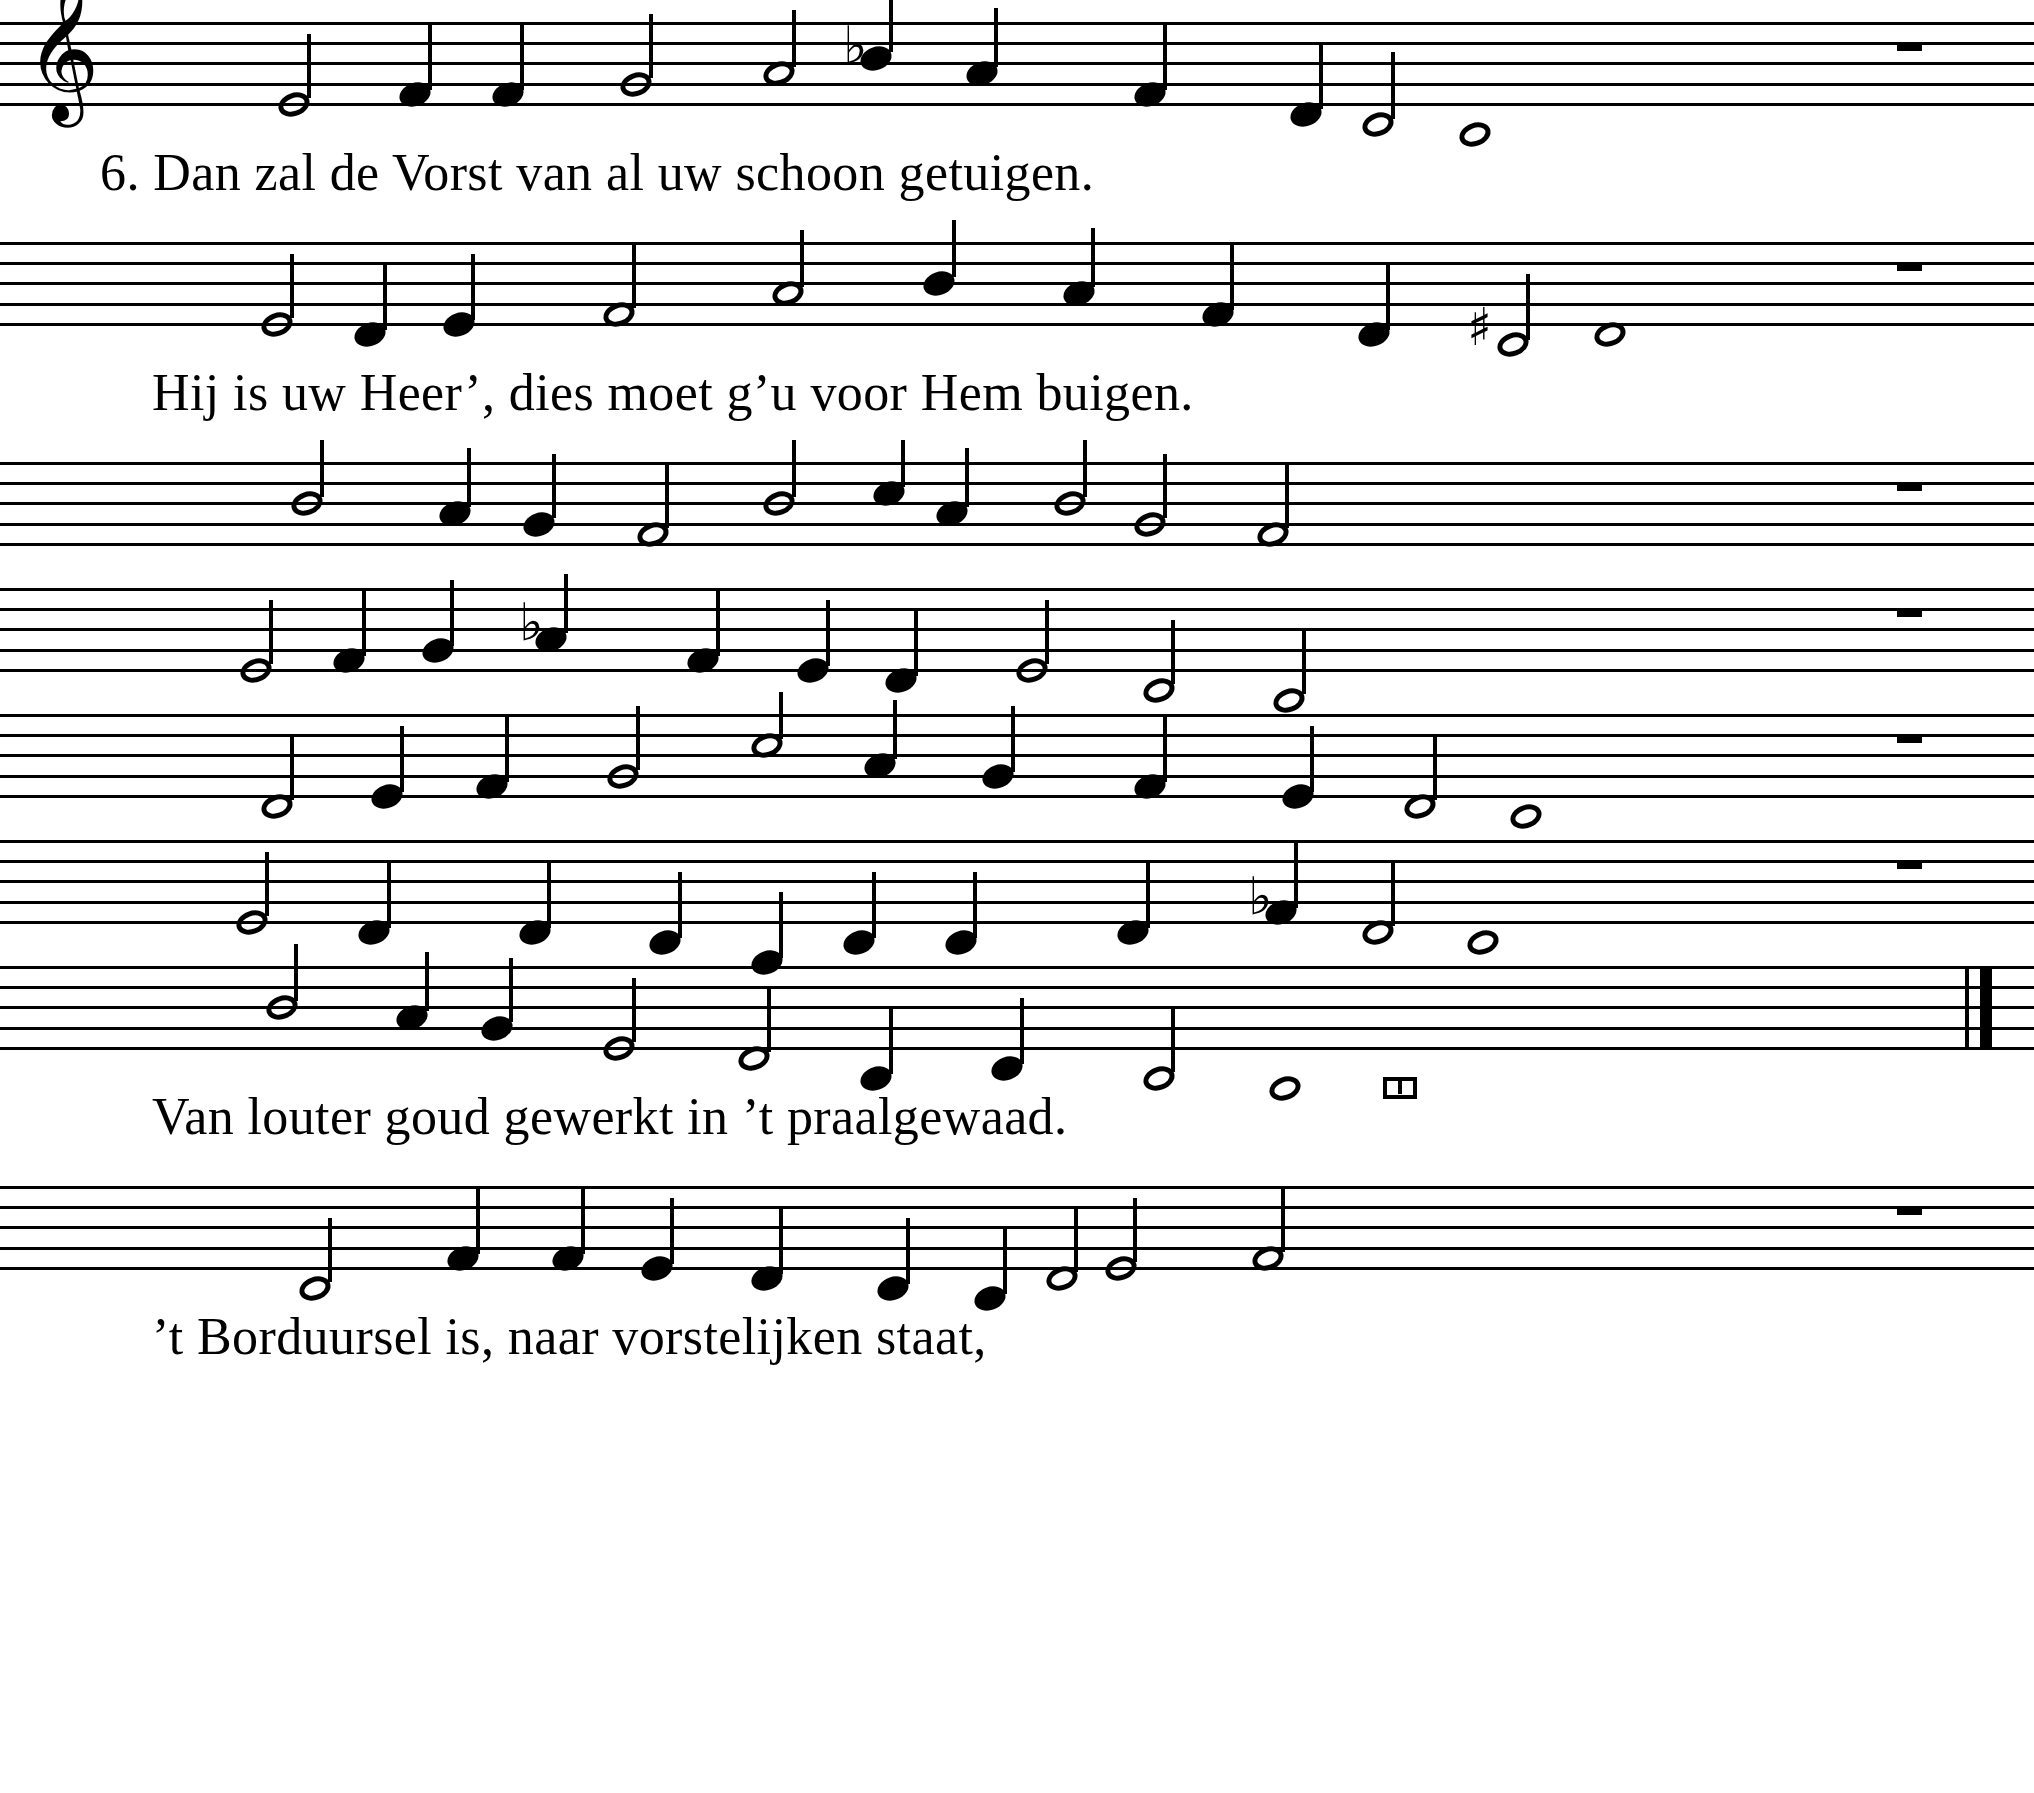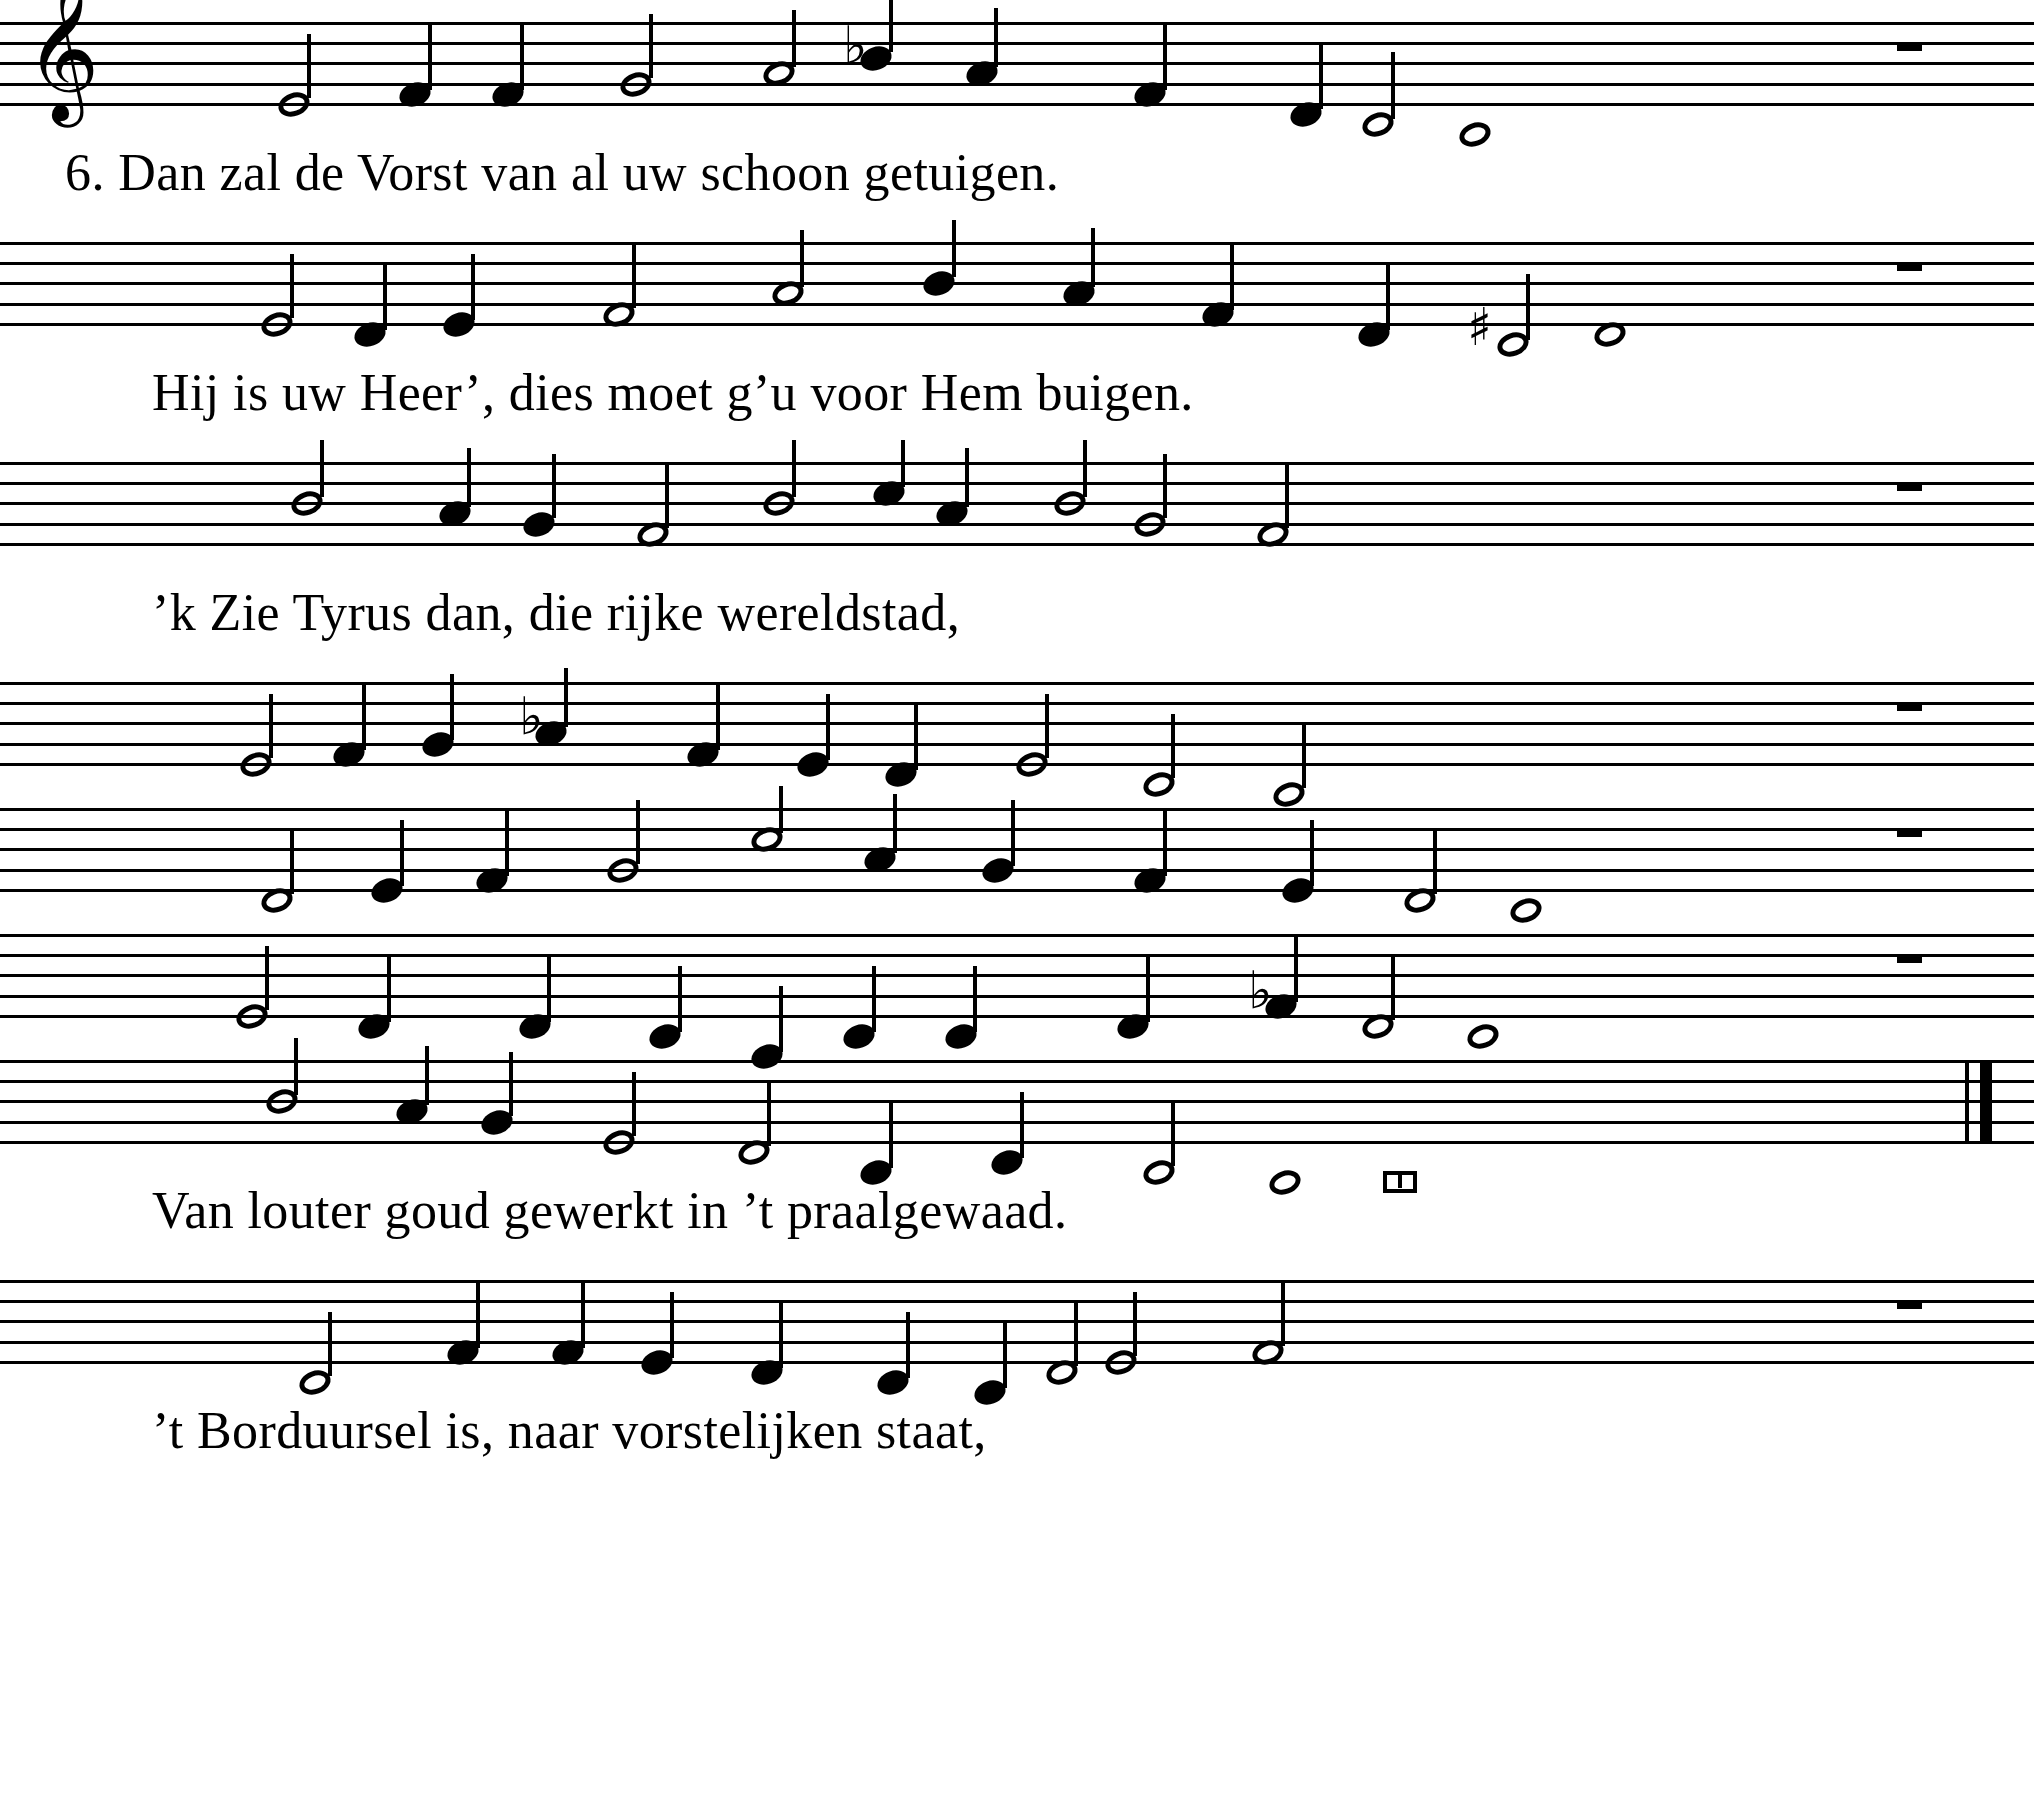--- a/index.html
+++ b/index.html
@@ -117,21 +117,21 @@
   
   .lyric {
     font-family: "Liberation Serif", serif;
     font-size: 52px;
     letter-spacing: 0.4px;
     padding-left: 152px;
     height: 94px;
     line-height: 94px;
     white-space: nowrap;
   }
-  .lyric.first { padding-left: 65px; }
+  .lyric.first { padding-left: 100px; }
 </style>
 </head>
 <body>
 
 <div class="sheet">
 
   <div class="system">
     <div class="staff">
       <div class="lines">
           <i></i>
@@ -263,21 +263,20 @@
       <div class="stem" style="left:1083px; top:0px; height:57px;"></div>
 
       <div class="note open" style="left:1134px; top:73px;"></div>
       <div class="stem" style="left:1163px; top:13.5px; height:64px;"></div>
 
       <div class="note open" style="left:1257px; top:83px;"></div>
       <div class="stem" style="left:1285px; top:23.6px; height:64px;"></div>
 
       <div class="restbar" style="left:1897px; top:42px;"></div>
     </div>
-    <div class="lyric">’k Zie Tyrus dan, die rijke wereldstad,</div>
   </div>
 
   <div class="system">
     <div class="staff">
       <div class="lines">
           <i></i>
           <i></i>
           <i></i>
           <i></i>
           <i></i>

